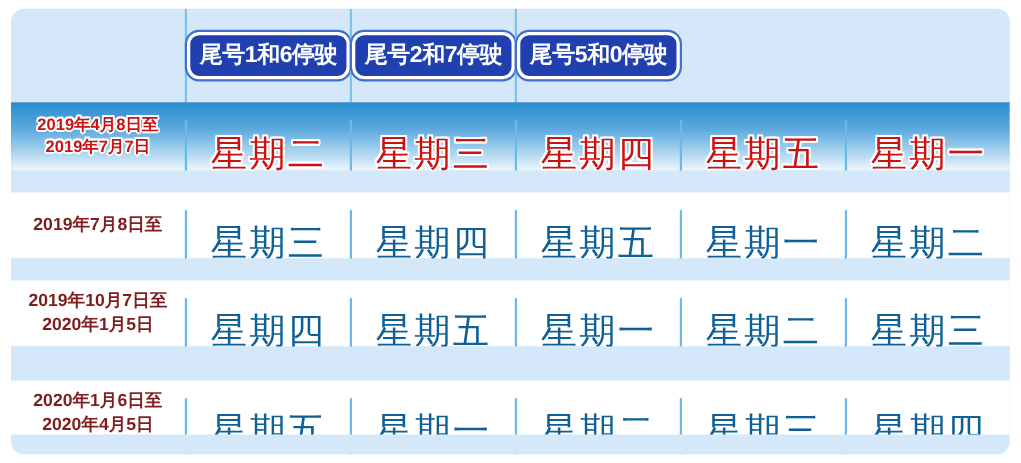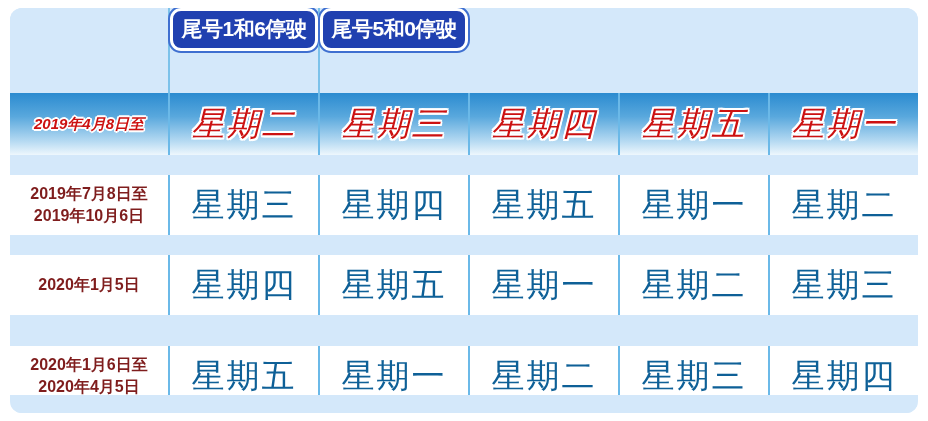--- a/index.html
+++ b/index.html
@@ -31,21 +31,21 @@
     left: 0;
     top: 0;
     width: 908px;
     height: 85px;
     background: #d4e8fa;
     display: flex;
   }
   .hdr-cell {
     height: 85px;
     display: flex;
-    align-items: flex-start;
+    align-items: center;
     justify-content: center;
     box-sizing: border-box;
   }
   .hdr-cell.first { width: 158px; }
   .hdr-cell.col   { width: 150px; border-left: 2px solid #7cc2ea; }
 
   .badge {
     background: #2040b0;
     border: 3px solid #ffffff;
     outline: 2px solid #3f6fd0;
@@ -74,21 +74,21 @@
   }
 
   .cell {
     box-sizing: border-box;
     display: flex;
     align-items: center;
     justify-content: center;
     text-align: center;
   }
   .cell.first { width: 158px; }
-  .cell.col   { width: 150px; border-left: 2px solid #6bb9e8; }
+  .cell.col   { width: 150px; border-left: 2px solid #6bb9e8; margin-top: 16px; }
 
   
   .row-hl {
     height: 62px;
     background: linear-gradient(to bottom, #2b8bd0 0%, #59a8dd 38%, #b6daf2 78%, #eef7fd 100%);
   }
   .row-hl .cell { height: 62px; }
   .row-hl .date {
     color: #cc1111;
     font-size: 15px;
@@ -134,28 +134,32 @@
 
 <div id="table-wrap">
 
   <div class="header-row">
     <div class="hdr-cell first"></div>
 
     <div class="hdr-cell col">
       <span class="badge">尾号1和6停驶</span>
     </div>
     <div class="hdr-cell col">
+      <span class="badge">尾号2和7停驶</span>
+    </div>
+    <div class="hdr-cell col">
       <span class="badge">尾号5和0停驶</span>
     </div>
   </div>
 
-  <div class="data-row row-hl" style="top:85px;font-style:italic;">
+  <div class="data-row row-hl" style="top:85px;">
     <div class="cell first">
       <div>
         <div class="date">2019年4月8日至</div>
+        <div class="date">2019年7月7日</div>
       </div>
     </div>
     <div class="cell col">
         <span class="day">星期二</span>
       </div>
     <div class="cell col">
         <span class="day">星期三</span>
       </div>
     <div class="cell col">
         <span class="day">星期四</span>
@@ -167,21 +171,20 @@
         <span class="day">星期一</span>
       </div>
   </div>
 
   <div class="gap-band" style="top:147px;height:20px;"></div>
 
   <div class="data-row row-n" style="top:167px;">
     <div class="cell first">
       <div>
         <div class="date">2019年7月8日至</div>
-        <div class="date">2019年10月6日</div>
       </div>
     </div>
     <div class="cell col">
         <span class="day">星期三</span>
       </div>
     <div class="cell col">
         <span class="day">星期四</span>
       </div>
     <div class="cell col">
         <span class="day">星期五</span>
@@ -192,20 +195,21 @@
     <div class="cell col">
         <span class="day">星期二</span>
       </div>
   </div>
 
   <div class="gap-band" style="top:227px;height:20px;"></div>
 
   <div class="data-row row-n" style="top:247px;">
     <div class="cell first">
       <div>
+        <div class="date">2019年10月7日至</div>
         <div class="date">2020年1月5日</div>
       </div>
     </div>
     <div class="cell col">
         <span class="day">星期四</span>
       </div>
     <div class="cell col">
         <span class="day">星期五</span>
       </div>
     <div class="cell col">

